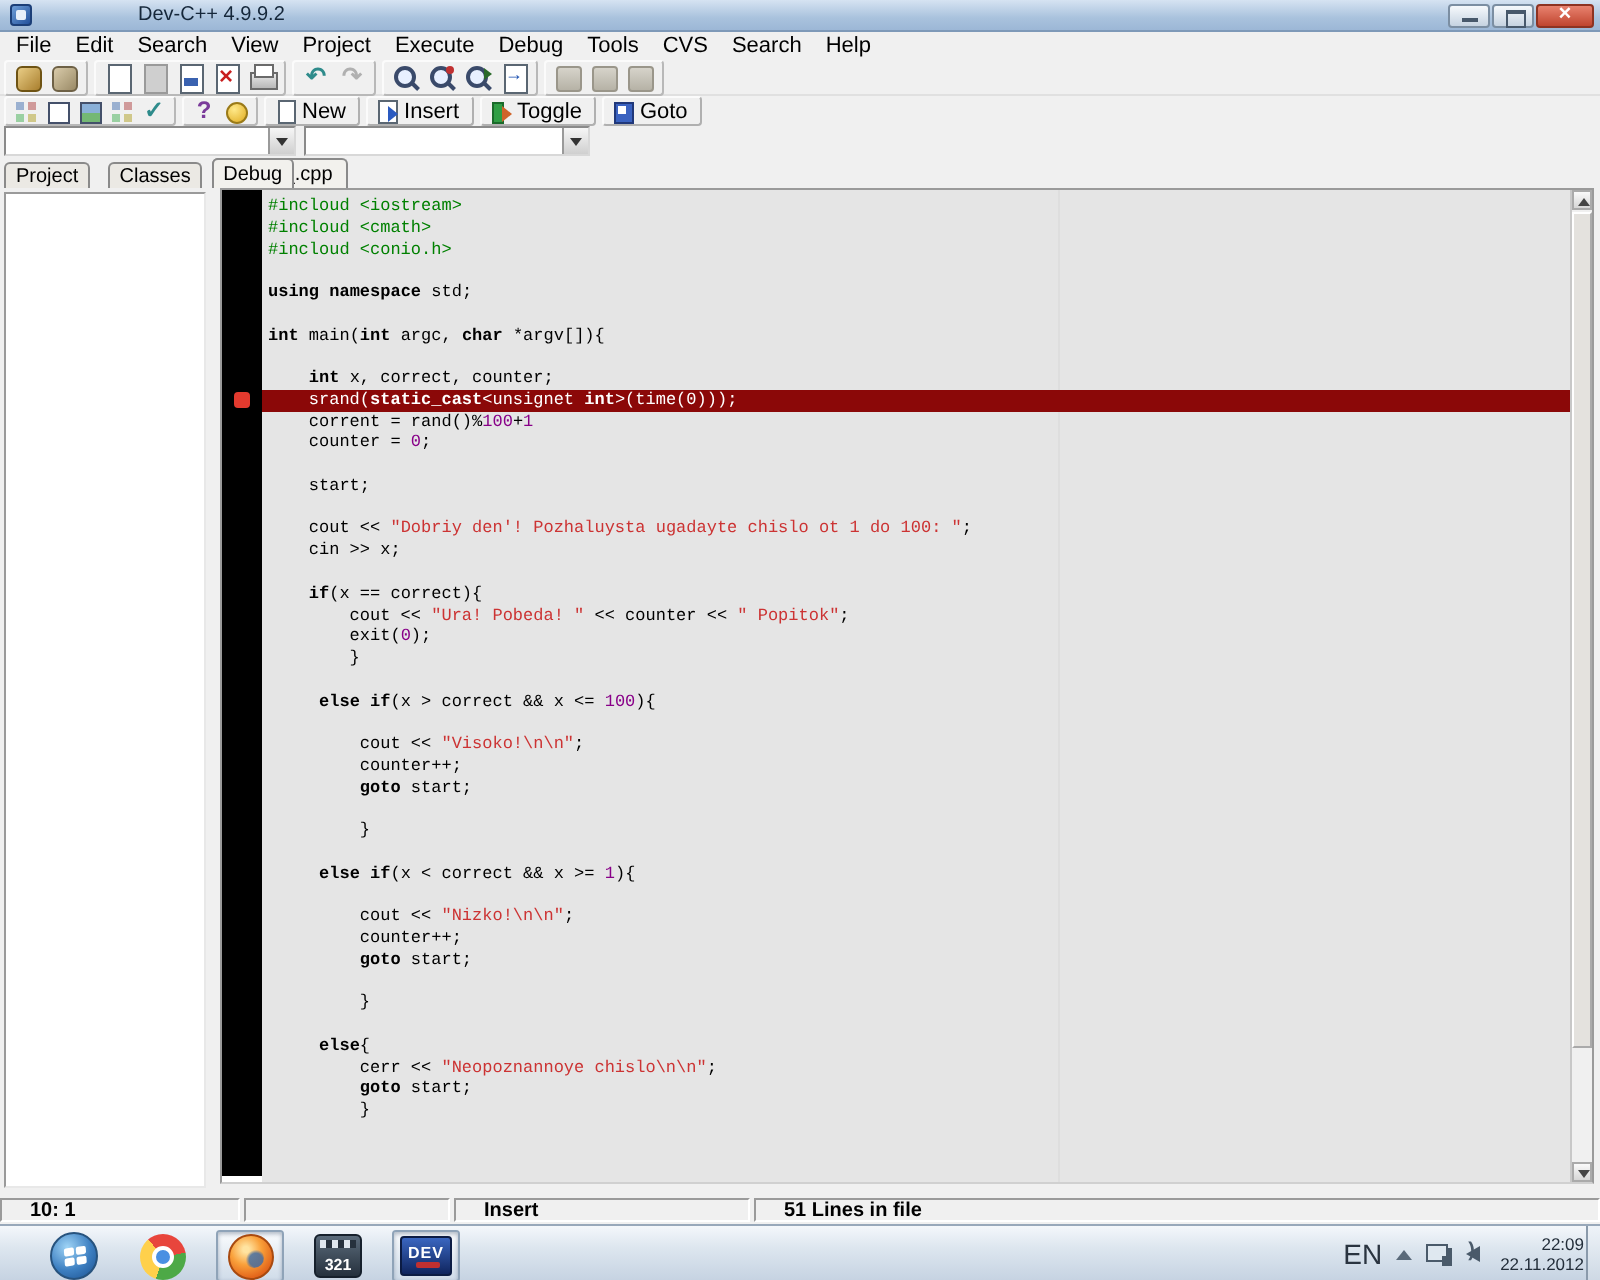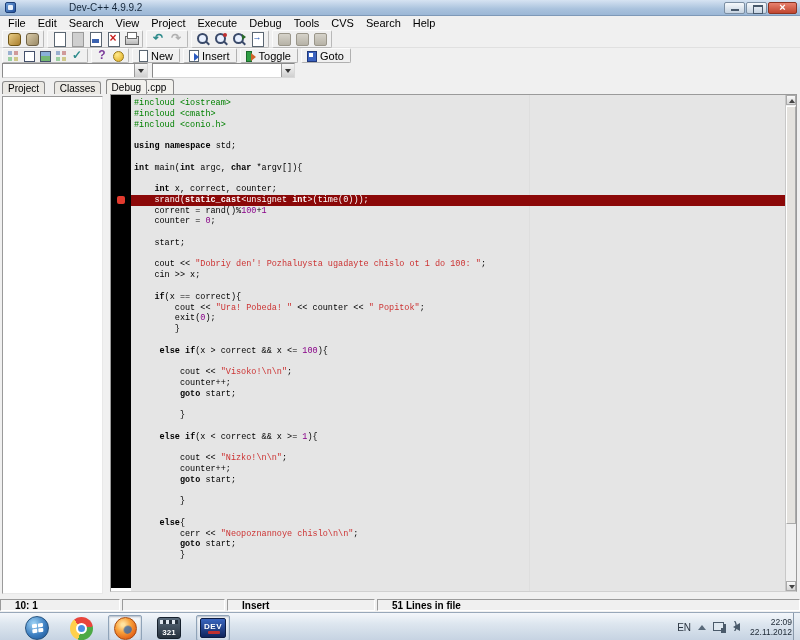--- a/index.html
+++ b/index.html
@@ -155,21 +155,21 @@
     background:radial-gradient(circle at 60% 60%, #3a6aa8 40%, transparent 60%); opacity:.8; }
   .app-media-player-classic .icon-art { width:24px; height:22px; border-radius:3px; background:linear-gradient(#5a6a7a,#26313d); border:1px solid #16202c; }
   .app-media-player-classic .icon-art::before { content:""; position:absolute; left:2px; top:2px; width:18px; height:4px;
     background:repeating-linear-gradient(90deg,#dfe6ee 0 3px, #26313d 3px 6px); }
   .app-media-player-classic .app-label { position:absolute; left:0; right:0; bottom:1px; text-align:center; color:#fff; font-size:8px; font-weight:bold; }
   .app-dev-cpp .icon-art { width:26px; height:20px; border-radius:2px; background:linear-gradient(#3a66c0,#10255e); border:1px solid #0c1c44; }
   .app-dev-cpp .app-label { position:absolute; left:0; right:0; top:3px; text-align:center; color:#fff; font-size:8px; font-weight:bold; letter-spacing:.5px; }
   .app-dev-cpp .icon-art::after { content:""; position:absolute; left:7px; bottom:3px; width:12px; height:3px; background:#c03030; border-radius:1px; }
 
   .tray { position:absolute; right:8px; top:0; height:28px; display:flex; align-items:center; gap:7px; }
-  .tray-lang { font-size:10px; color:#2a3razor0; color:#2a3440; }
+  .tray-lang { font-size:14px; color:#2a3razor0; color:#2a3440; }
   .tray-arrow { width:0; height:0; border-bottom:5px solid #5a6a7a; border-left:4px solid transparent; border-right:4px solid transparent; }
   .tray-net { width:13px; height:11px; position:relative; }
   .tray-net::before { content:""; position:absolute; left:0; top:0; width:9px; height:7px; border:1px solid #4a5a6a; background:#dfe8f0; }
   .tray-net::after { content:""; position:absolute; right:0; bottom:0; width:5px; height:5px; background:#4a5a6a; }
   .tray-vol { width:0; height:0; border-top:4px solid transparent; border-bottom:4px solid transparent; border-right:7px solid #4a5a6a; position:relative; margin-right:3px; }
   .tray-vol::before { content:""; position:absolute; left:-10px; top:-3px; width:3px; height:6px; background:#4a5a6a; }
   .tray-vol::after { content:")"; position:absolute; left:1px; top:-7px; color:#4a5a6a; font-size:10px; font-weight:bold; }
   .tray-clock { text-align:right; font-size:8.5px; line-height:10px; color:#232e3a; }
   .show-desktop { position:absolute; right:0; top:0; width:7px; height:28px; background:linear-gradient(#eef3f8,#cdd8e4); border-left:1px solid #8a9aab; }
 </style>

